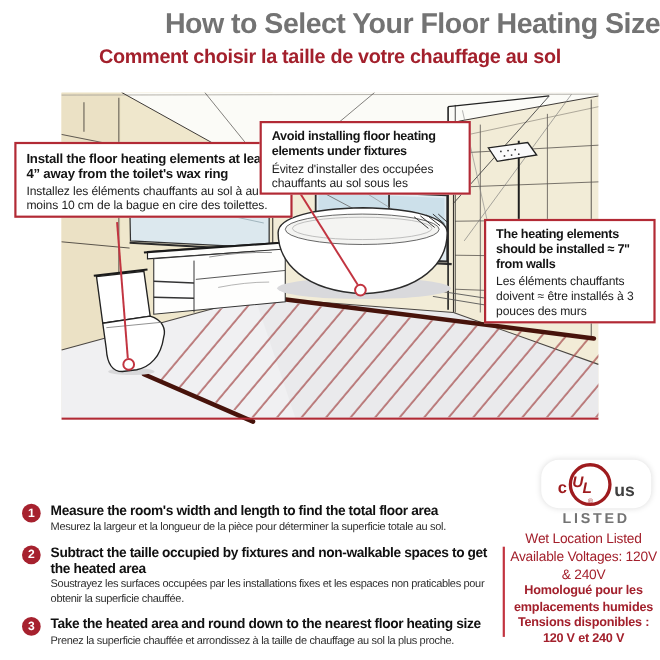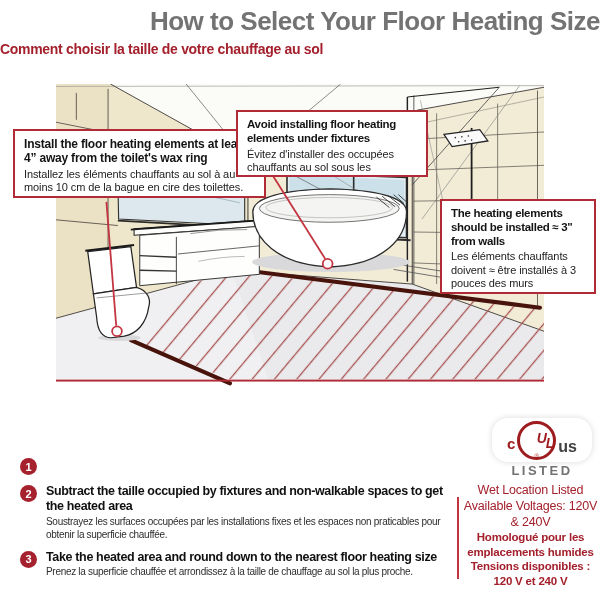--- a/index.html
+++ b/index.html
@@ -1,21 +1,21 @@
 <!DOCTYPE html>
 <html><head>
 <meta charset="utf-8">
 <style>
   html,body{margin:0;padding:0;background:#fff}
   .canvas{position:relative;width:600px;height:600px;background:#fff;overflow:hidden;
           font-family:"Liberation Sans",sans-serif;}
   .title{position:absolute;top:6px;left:0;width:600px;text-align:right;
          font-size:26px;font-weight:700;color:#737373;letter-spacing:-0.5px}
-  .subtitle{position:absolute;top:41px;left:0;width:600px;
-            font-size:14px;font-weight:700;color:#A3202C;letter-spacing:-0.3px}
+  .subtitle{position:absolute;top:41px;left:0;width:600px;text-align:center;
+            font-size:18px;font-weight:700;color:#A3202C;letter-spacing:-0.3px}
   .illu{position:absolute;left:0;top:84px}
   .callout{position:absolute;background:#fff;border:2.5px solid #B22A35;
            padding:6px 9px 1px 9px;z-index:4;box-sizing:border-box}
   .callout .en{font-weight:700;font-size:12px;line-height:1.2;color:#141414;letter-spacing:-0.2px}
   .callout .fr{font-weight:400;font-size:11px;line-height:1.22;color:#222;margin-top:2px;letter-spacing:-0.1px}
   #box1{left:13px;top:129px;width:253px}
   #box2{left:236px;top:110px;width:192px}
   #box2 .en{font-size:11.5px;letter-spacing:-0.3px}
   #box3{left:440px;top:199px;width:156px}
   #box3 .en{font-size:11.5px;letter-spacing:-0.3px}
@@ -28,21 +28,21 @@
   .step .fr{font-weight:400;font-size:10px;line-height:1.3;color:#2e2e2e;margin-top:1px;letter-spacing:-0.3px}
   .divider{position:absolute;left:457px;top:497px;width:2px;height:82px;background:#C23440}
   .cert{position:absolute;left:461px;top:482px;width:139px;text-align:center;color:#A3202C;z-index:5}
   .cert .en{font-weight:400;font-size:12.5px;line-height:1.28;letter-spacing:-0.2px}
   .cert .fr{font-weight:700;font-size:11.5px;line-height:1.28;letter-spacing:-0.2px}
   .badge{position:absolute;left:492px;top:418px;width:100px;z-index:6;text-align:center}
   .blob{background:#fff;border-radius:16px;padding:3px 4px 2px 4px;display:flex;
         align-items:center;justify-content:center;gap:2px;box-shadow:0 0 6px rgba(0,0,0,.15)}
   .ulc{color:#9E1B1E;font-weight:800;font-size:15px;margin-top:6px}
   .ulcircle{width:33px;height:33px;border:3.5px solid #9E1B1E;border-radius:50%;
-            background:#fff;display:flex;align-items:center;justify-content:flex-end;position:relative}
+            background:#fff;display:flex;align-items:center;justify-content:flex-start;position:relative}
   .ulmark{color:#9E1B1E;font-weight:800;font-size:14px;font-style:italic;letter-spacing:-1px}
   .ulmark .u{position:relative;top:-3px}
   .ulmark .l{position:relative;top:2px}
   .reg{position:absolute;bottom:-2px;left:50%;transform:translateX(-50%);font-size:6px;color:#9E1B1E}
   .ulus{color:#404040;font-weight:800;font-size:16px;margin-top:12px}
   .listed{color:#737373;font-weight:800;font-size:13px;letter-spacing:2.5px;margin-top:1px}
 </style>
 </head>
 <body>
 
@@ -192,39 +192,43 @@
 
   <div class="callout" id="box1">
     <div class="en">Install the floor heating elements at least 4” away from the toilet's wax ring</div>
     <div class="fr">Installez les éléments chauffants au sol à au moins 10 cm de la bague en cire des toilettes.</div>
   </div>
   <div class="callout" id="box2">
     <div class="en">Avoid installing floor heating elements under fixtures</div>
     <div class="fr">Évitez d'installer des occupées chauffants au sol sous les</div>
   </div>
   <div class="callout" id="box3">
-    <div class="en">The heating elements should be installed ≈ 3" from walls</div>
+    <div class="en">The heating elements should be installed ≈ 7" from walls</div>
     <div class="fr">Les éléments chauffants doivent ≈ être installés à 3 pouces des murs</div>
   </div>
 
   <div class="badge">
     <div class="blob">
       <span class="ulc">c</span>
       <span class="ulcircle">
         <span class="ulmark"><span class="u">U</span><span class="l">L</span></span>
         <span class="reg">®</span>
       </span>
       <span class="ulus">us</span>
     </div>
     <div class="listed">LISTED</div>
   </div>
 
   <div class="steps">
     <div class="step">
       <div class="num">1</div>
+      <div class="txt">
+        <div class="en">Measure the room's width and length to find the total floor area</div>
+        <div class="fr">Mesurez la largeur et la longueur de la pièce pour déterminer la superficie totale au sol.</div>
+      </div>
     </div>
     <div class="step">
       <div class="num">2</div>
       <div class="txt">
         <div class="en">Subtract the taille occupied by fixtures and non-walkable spaces to get the heated area</div>
         <div class="fr">Soustrayez les surfaces occupées par les installations fixes et les espaces non praticables pour obtenir la superficie chauffée.</div>
       </div>
     </div>
     <div class="step">
       <div class="num">3</div>

